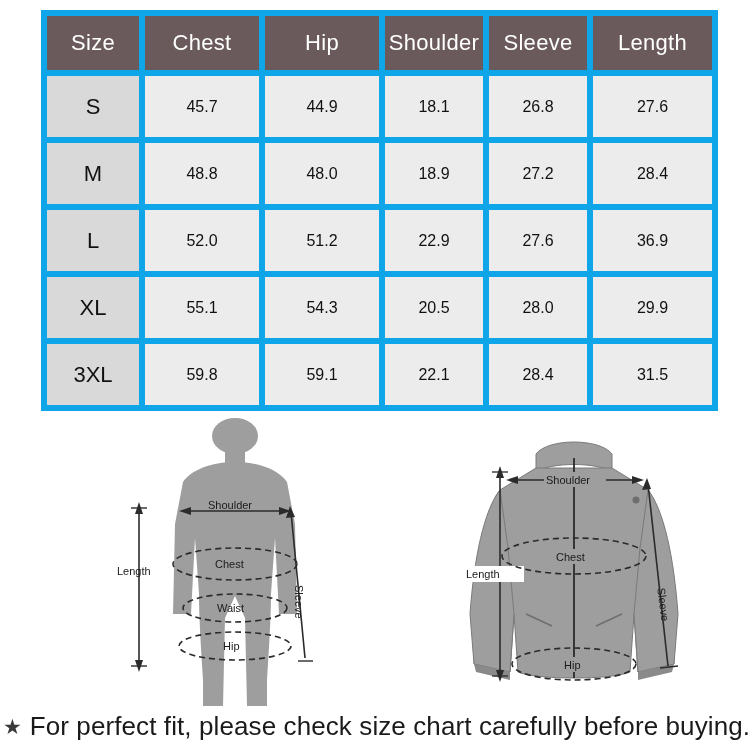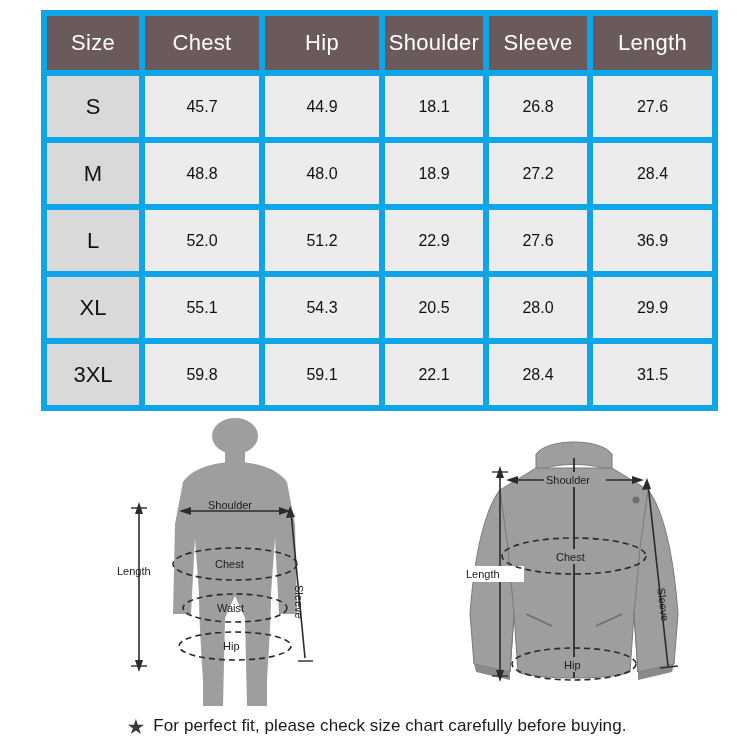--- a/index.html
+++ b/index.html
@@ -100,21 +100,21 @@
     align-items: center;
     justify-content: center;
   }
   .footer .star {
     color: #3a3a3a;
     font-size: 21px;
     margin-right: 8px;
     line-height: 1;
   }
   .footer .note-text {
-    font-size: 17px;
+    font-size: 26px;
     color: #1a1a1a;
     letter-spacing: 0.1px;
   }
 </style>
 </head>
 <body>
 
 <div class="page">
 
   <div class="table-wrap">

